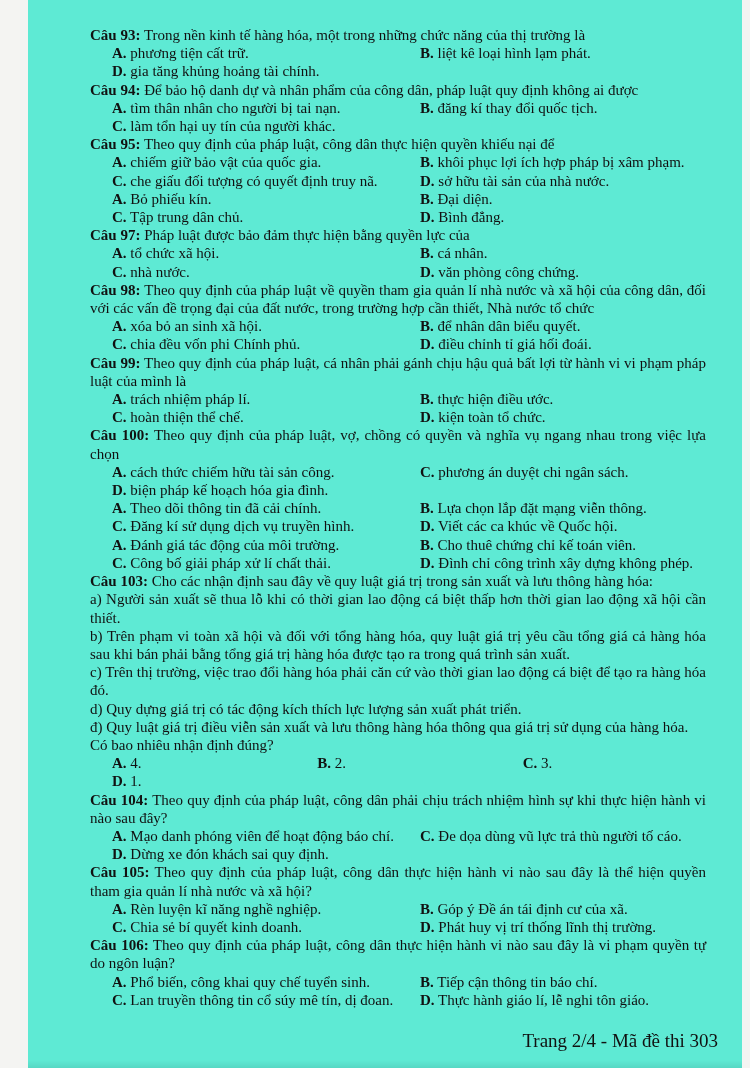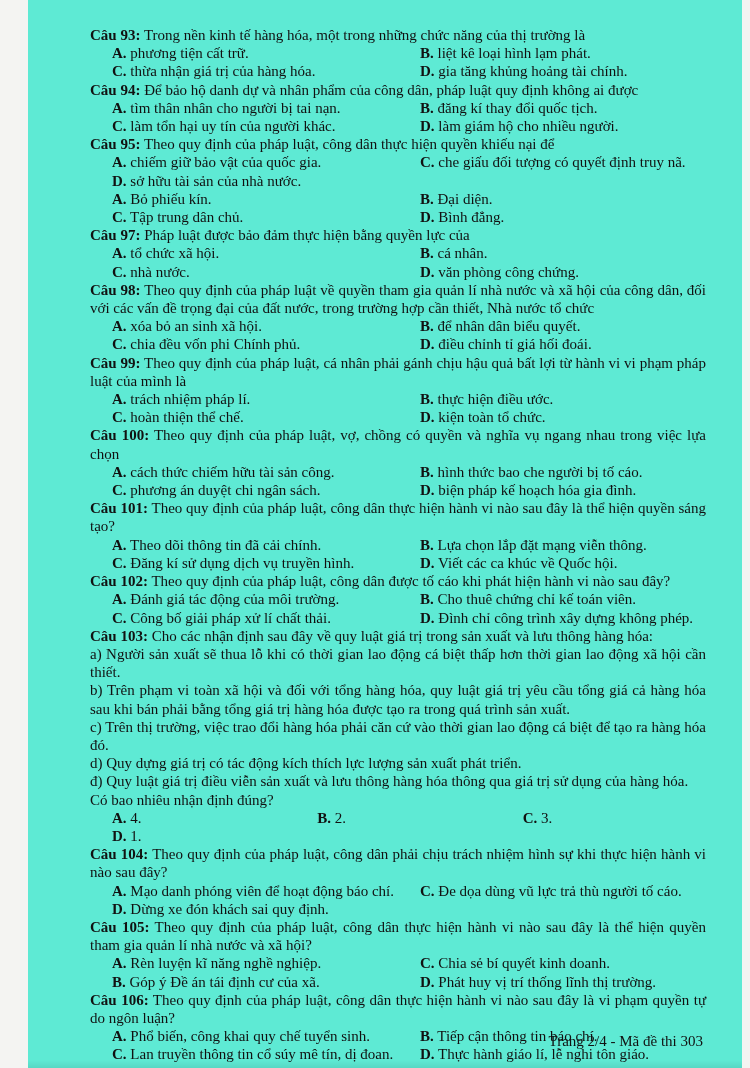--- a/index.html
+++ b/index.html
@@ -23,58 +23,57 @@
   .q-text{margin:0;text-align:justify;}
   .q-num{font-weight:bold;}
   .statement{margin:0;text-align:justify;}
   .options{display:grid;}
   .cols-2{grid-template-columns:1fr 1fr;}
   .cols-4{grid-template-columns:1fr 1fr 1fr;}
   .option{padding-left:22px;white-space:nowrap;}
   .opt-letter{font-weight:bold;}
   .footer{
     position:absolute;
-    right:39px;
+    right:24px;
     bottom:18px;
-    font-size:15px;
+    font-size:19px;
   }
   
   .scan-edge{
     position:absolute;left:0;right:0;bottom:0;height:8px;
     background:linear-gradient(to bottom, rgba(0,0,0,0), rgba(0,0,0,0.08));
     pointer-events:none;
   }
 </style>
 </head>
 <body>
 
 <div class="page">
   <div>
       <div>
         <p class="q-text"><span class="q-num">Câu 93:</span> Trong nền kinh tế hàng hóa, một trong những chức năng của thị trường là</p>
         <div class="options cols-2">
           <div class="option"><span class="opt-letter">A.</span> phương tiện cất trữ.</div>
           <div class="option"><span class="opt-letter">B.</span> liệt kê loại hình lạm phát.</div>
-          <div class="option"><span class="opt-letter">C.</span> thừa nhận giá trị của hàng hóa.</div>
           <div class="option"><span class="opt-letter">D.</span> gia tăng khủng hoảng tài chính.</div>
         </div>
       </div>
       <div>
         <p class="q-text"><span class="q-num">Câu 94:</span> Để bảo hộ danh dự và nhân phẩm của công dân, pháp luật quy định không ai được</p>
         <div class="options cols-2">
           <div class="option"><span class="opt-letter">A.</span> tìm thân nhân cho người bị tai nạn.</div>
           <div class="option"><span class="opt-letter">B.</span> đăng kí thay đổi quốc tịch.</div>
           <div class="option"><span class="opt-letter">C.</span> làm tổn hại uy tín của người khác.</div>
-          <div class="option"><span class="opt-letter">D.</span> làm giám hộ cho nhiều người.</div>
         </div>
       </div>
       <div>
         <p class="q-text"><span class="q-num">Câu 95:</span> Theo quy định của pháp luật, công dân thực hiện quyền khiếu nại để</p>
         <div class="options cols-2">
           <div class="option"><span class="opt-letter">A.</span> chiếm giữ bảo vật của quốc gia.</div>
+          <div class="option"><span class="opt-letter">B.</span> khôi phục lợi ích hợp pháp bị xâm phạm.</div>
           <div class="option"><span class="opt-letter">C.</span> che giấu đối tượng có quyết định truy nã.</div>
           <div class="option"><span class="opt-letter">D.</span> sở hữu tài sản của nhà nước.</div>
         </div>
       </div>
       <div>
         <div class="options cols-2">
           <div class="option"><span class="opt-letter">A.</span> Bỏ phiếu kín.</div>
           <div class="option"><span class="opt-letter">B.</span> Đại diện.</div>
           <div class="option"><span class="opt-letter">C.</span> Tập trung dân chủ.</div>
           <div class="option"><span class="opt-letter">D.</span> Bình đẳng.</div>
@@ -104,36 +103,33 @@
           <div class="option"><span class="opt-letter">A.</span> trách nhiệm pháp lí.</div>
           <div class="option"><span class="opt-letter">B.</span> thực hiện điều ước.</div>
           <div class="option"><span class="opt-letter">C.</span> hoàn thiện thể chế.</div>
           <div class="option"><span class="opt-letter">D.</span> kiện toàn tổ chức.</div>
         </div>
       </div>
       <div>
         <p class="q-text"><span class="q-num">Câu 100:</span> Theo quy định của pháp luật, vợ, chồng có quyền và nghĩa vụ ngang nhau trong việc lựa chọn</p>
         <div class="options cols-2">
           <div class="option"><span class="opt-letter">A.</span> cách thức chiếm hữu tài sản công.</div>
-          <div class="option"><span class="opt-letter">B.</span> hình thức bao che người bị tố cáo.</div>
           <div class="option"><span class="opt-letter">C.</span> phương án duyệt chi ngân sách.</div>
           <div class="option"><span class="opt-letter">D.</span> biện pháp kế hoạch hóa gia đình.</div>
         </div>
       </div>
       <div>
-        <p class="q-text"><span class="q-num">Câu 101:</span> Theo quy định của pháp luật, công dân thực hiện hành vi nào sau đây là thể hiện quyền sáng tạo?</p>
         <div class="options cols-2">
           <div class="option"><span class="opt-letter">A.</span> Theo dõi thông tin đã cải chính.</div>
           <div class="option"><span class="opt-letter">B.</span> Lựa chọn lắp đặt mạng viễn thông.</div>
           <div class="option"><span class="opt-letter">C.</span> Đăng kí sử dụng dịch vụ truyền hình.</div>
           <div class="option"><span class="opt-letter">D.</span> Viết các ca khúc về Quốc hội.</div>
         </div>
       </div>
       <div>
-        <p class="q-text"><span class="q-num">Câu 102:</span> Theo quy định của pháp luật, công dân được tố cáo khi phát hiện hành vi nào sau đây?</p>
         <div class="options cols-2">
           <div class="option"><span class="opt-letter">A.</span> Đánh giá tác động của môi trường.</div>
           <div class="option"><span class="opt-letter">B.</span> Cho thuê chứng chỉ kế toán viên.</div>
           <div class="option"><span class="opt-letter">C.</span> Công bố giải pháp xử lí chất thải.</div>
           <div class="option"><span class="opt-letter">D.</span> Đình chỉ công trình xây dựng không phép.</div>
         </div>
       </div>
       <div>
         <p class="q-text"><span class="q-num">Câu 103:</span> Cho các nhận định sau đây về quy luật giá trị trong sản xuất và lưu thông hàng hóa:</p>
         <p class="statement">a) Người sản xuất sẽ thua lỗ khi có thời gian lao động cá biệt thấp hơn thời gian lao động xã hội cần thiết.</p>
@@ -154,22 +150,22 @@
         <div class="options cols-2">
           <div class="option"><span class="opt-letter">A.</span> Mạo danh phóng viên để hoạt động báo chí.</div>
           <div class="option"><span class="opt-letter">C.</span> Đe dọa dùng vũ lực trả thù người tố cáo.</div>
           <div class="option"><span class="opt-letter">D.</span> Dừng xe đón khách sai quy định.</div>
         </div>
       </div>
       <div>
         <p class="q-text"><span class="q-num">Câu 105:</span> Theo quy định của pháp luật, công dân thực hiện hành vi nào sau đây là thể hiện quyền tham gia quản lí nhà nước và xã hội?</p>
         <div class="options cols-2">
           <div class="option"><span class="opt-letter">A.</span> Rèn luyện kĩ năng nghề nghiệp.</div>
+          <div class="option"><span class="opt-letter">B.</span> Góp ý Đề án tái định cư của xã.</div>
           <div class="option"><span class="opt-letter">C.</span> Chia sẻ bí quyết kinh doanh.</div>
-          <div class="option"><span class="opt-letter">B.</span> Góp ý Đề án tái định cư của xã.</div>
           <div class="option"><span class="opt-letter">D.</span> Phát huy vị trí thống lĩnh thị trường.</div>
         </div>
       </div>
       <div>
         <p class="q-text"><span class="q-num">Câu 106:</span> Theo quy định của pháp luật, công dân thực hiện hành vi nào sau đây là vi phạm quyền tự do ngôn luận?</p>
         <div class="options cols-2">
           <div class="option"><span class="opt-letter">A.</span> Phổ biến, công khai quy chế tuyển sinh.</div>
           <div class="option"><span class="opt-letter">B.</span> Tiếp cận thông tin báo chí.</div>
           <div class="option"><span class="opt-letter">C.</span> Lan truyền thông tin cổ súy mê tín, dị đoan.</div>
           <div class="option"><span class="opt-letter">D.</span> Thực hành giáo lí, lễ nghi tôn giáo.</div>

